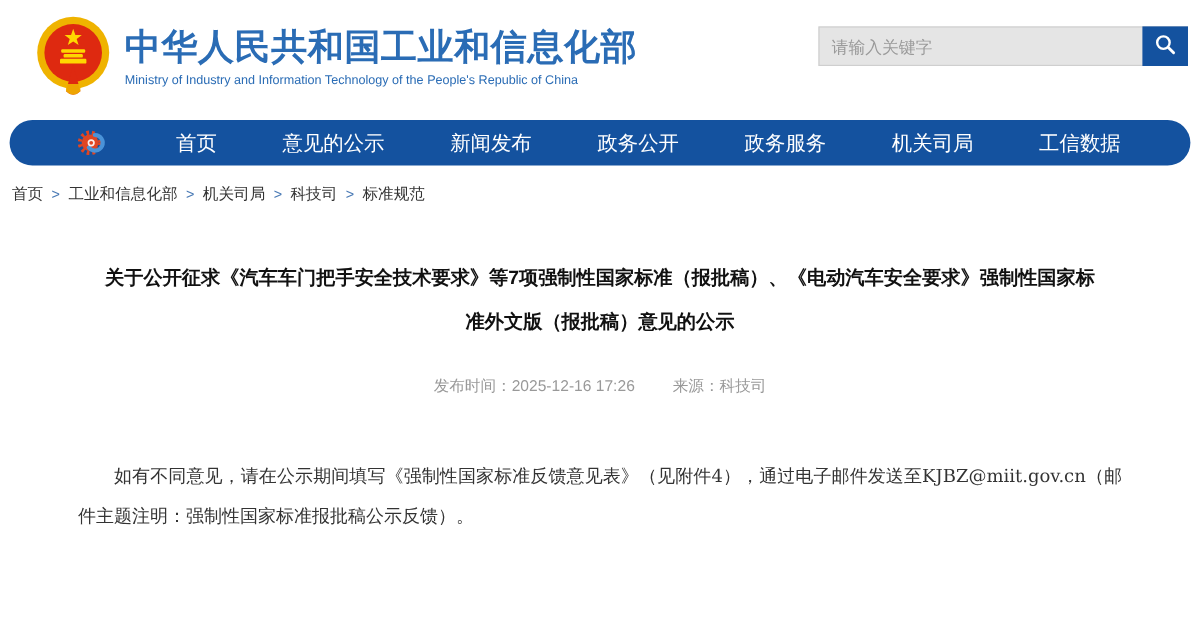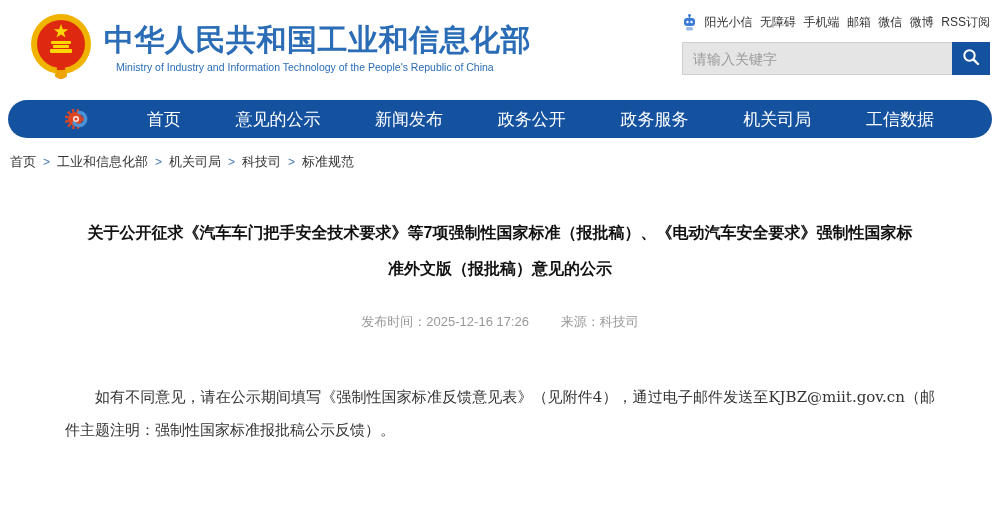--- a/index.html
+++ b/index.html
@@ -15,21 +15,21 @@
     display: flex; align-items: center; gap: 10px; cursor: pointer;
     text-decoration: none;
   }
   .emblem { width: 66px; height: 70px; flex: 0 0 auto; }
   .brand-text { display: flex; flex-direction: column; }
   .site-name {
     font-size: 30px; font-weight: bold; color: #2a6cb5;
     letter-spacing: 0.5px; line-height: 36px; white-space: nowrap;
   }
   .site-name-en {
-    font-size: 10.5px; color: #2a6cb5; margin-top: 3px; white-space: nowrap; margin-left: 12px;
+    font-size: 10.5px; color: #2a6cb5; margin-top: 3px; white-space: nowrap;
   }
   .header-right { position: absolute; right: 10px; top: 12px; width: 308px; }
   .top-links {
     display: flex; align-items: center; justify-content: space-between;
     font-size: 12px; color: #333; height: 20px;
   }
   .top-links a { color: #333; text-decoration: none; white-space: nowrap; cursor: pointer; }
   .robot-icon { width: 15px; height: 17px; display: inline-block; }
   .search-box {
     position: relative; margin-top: 10px; height: 33px;
@@ -99,39 +99,20 @@
         <rect x="22" y="37" width="22" height="4" rx="1" fill="#ffd700"></rect>
       </svg>
     </span>
     <span class="brand-text">
       <span class="site-name">中华人民共和国工业和信息化部</span>
       <span class="site-name-en">Ministry of Industry and Information Technology of the People's Republic of China</span>
     </span>
   </a>
 
   <div class="header-right">
-    <div class="top-links">
-      <span class="robot-icon">
-        <svg width="15" height="17" viewBox="0 0 15 17">
-          <line x1="7.5" y1="1" x2="7.5" y2="4" stroke="#3a7bd5" stroke-width="1.4"></line>
-          <circle cx="7.5" cy="1.5" r="1.4" fill="#3a7bd5"></circle>
-          <rect x="2" y="4" width="11" height="8" rx="3" fill="#3a7bd5"></rect>
-          <circle cx="5.5" cy="8" r="1.2" fill="#fff"></circle>
-          <circle cx="9.5" cy="8" r="1.2" fill="#fff"></circle>
-          <rect x="4" y="13" width="7" height="3.4" rx="1.5" fill="#9db9e8"></rect>
-        </svg>
-      </span>
-      <a>阳光小信</a>
-      <a>无障碍</a>
-      <a>手机端</a>
-      <a>邮箱</a>
-      <a>微信</a>
-      <a>微博</a>
-      <a>RSS订阅</a>
-    </div>
     <div class="search-box">
       <input class="search-input" type="text" placeholder="请输入关键字" style="">
       <button class="search-btn">
         <span>
           <svg width="18" height="18" viewBox="0 0 18 18">
             <circle cx="7.5" cy="7.5" r="5.2" fill="none" stroke="#ffffff" stroke-width="2"></circle>
             <line x1="11.6" y1="11.6" x2="16" y2="16" stroke="#ffffff" stroke-width="2.4" stroke-linecap="round"></line>
           </svg>
         </span>
       </button>

